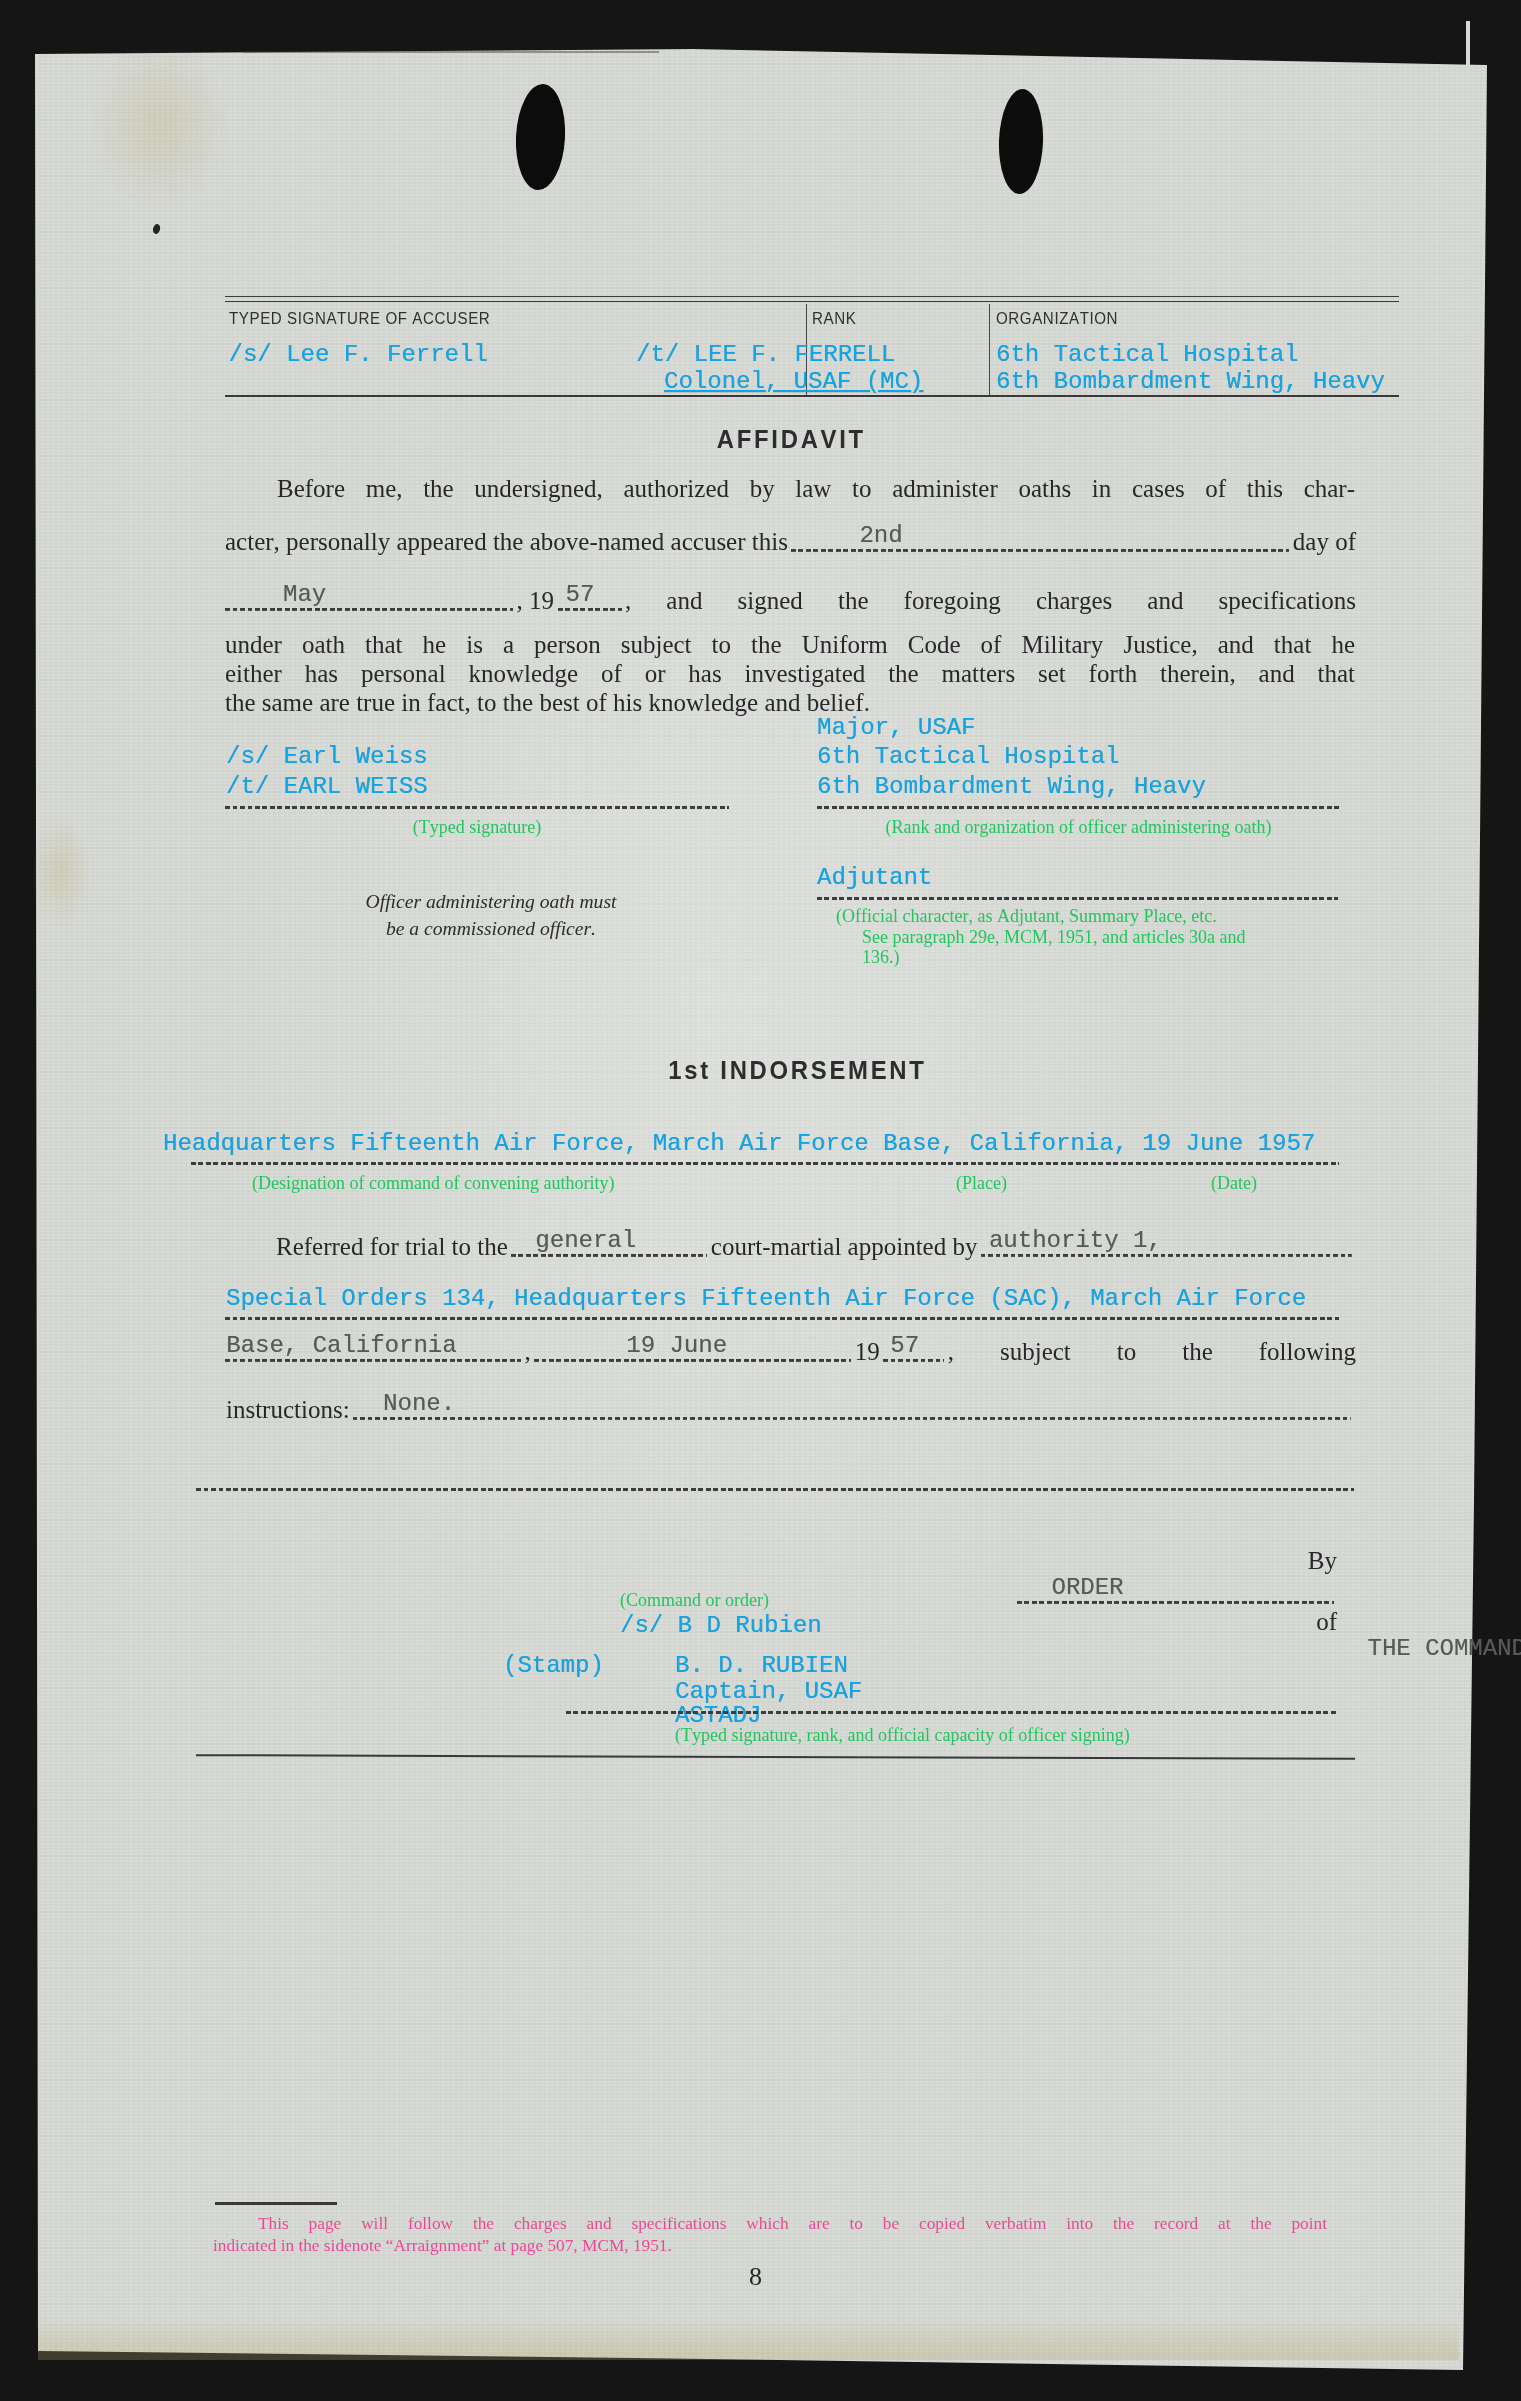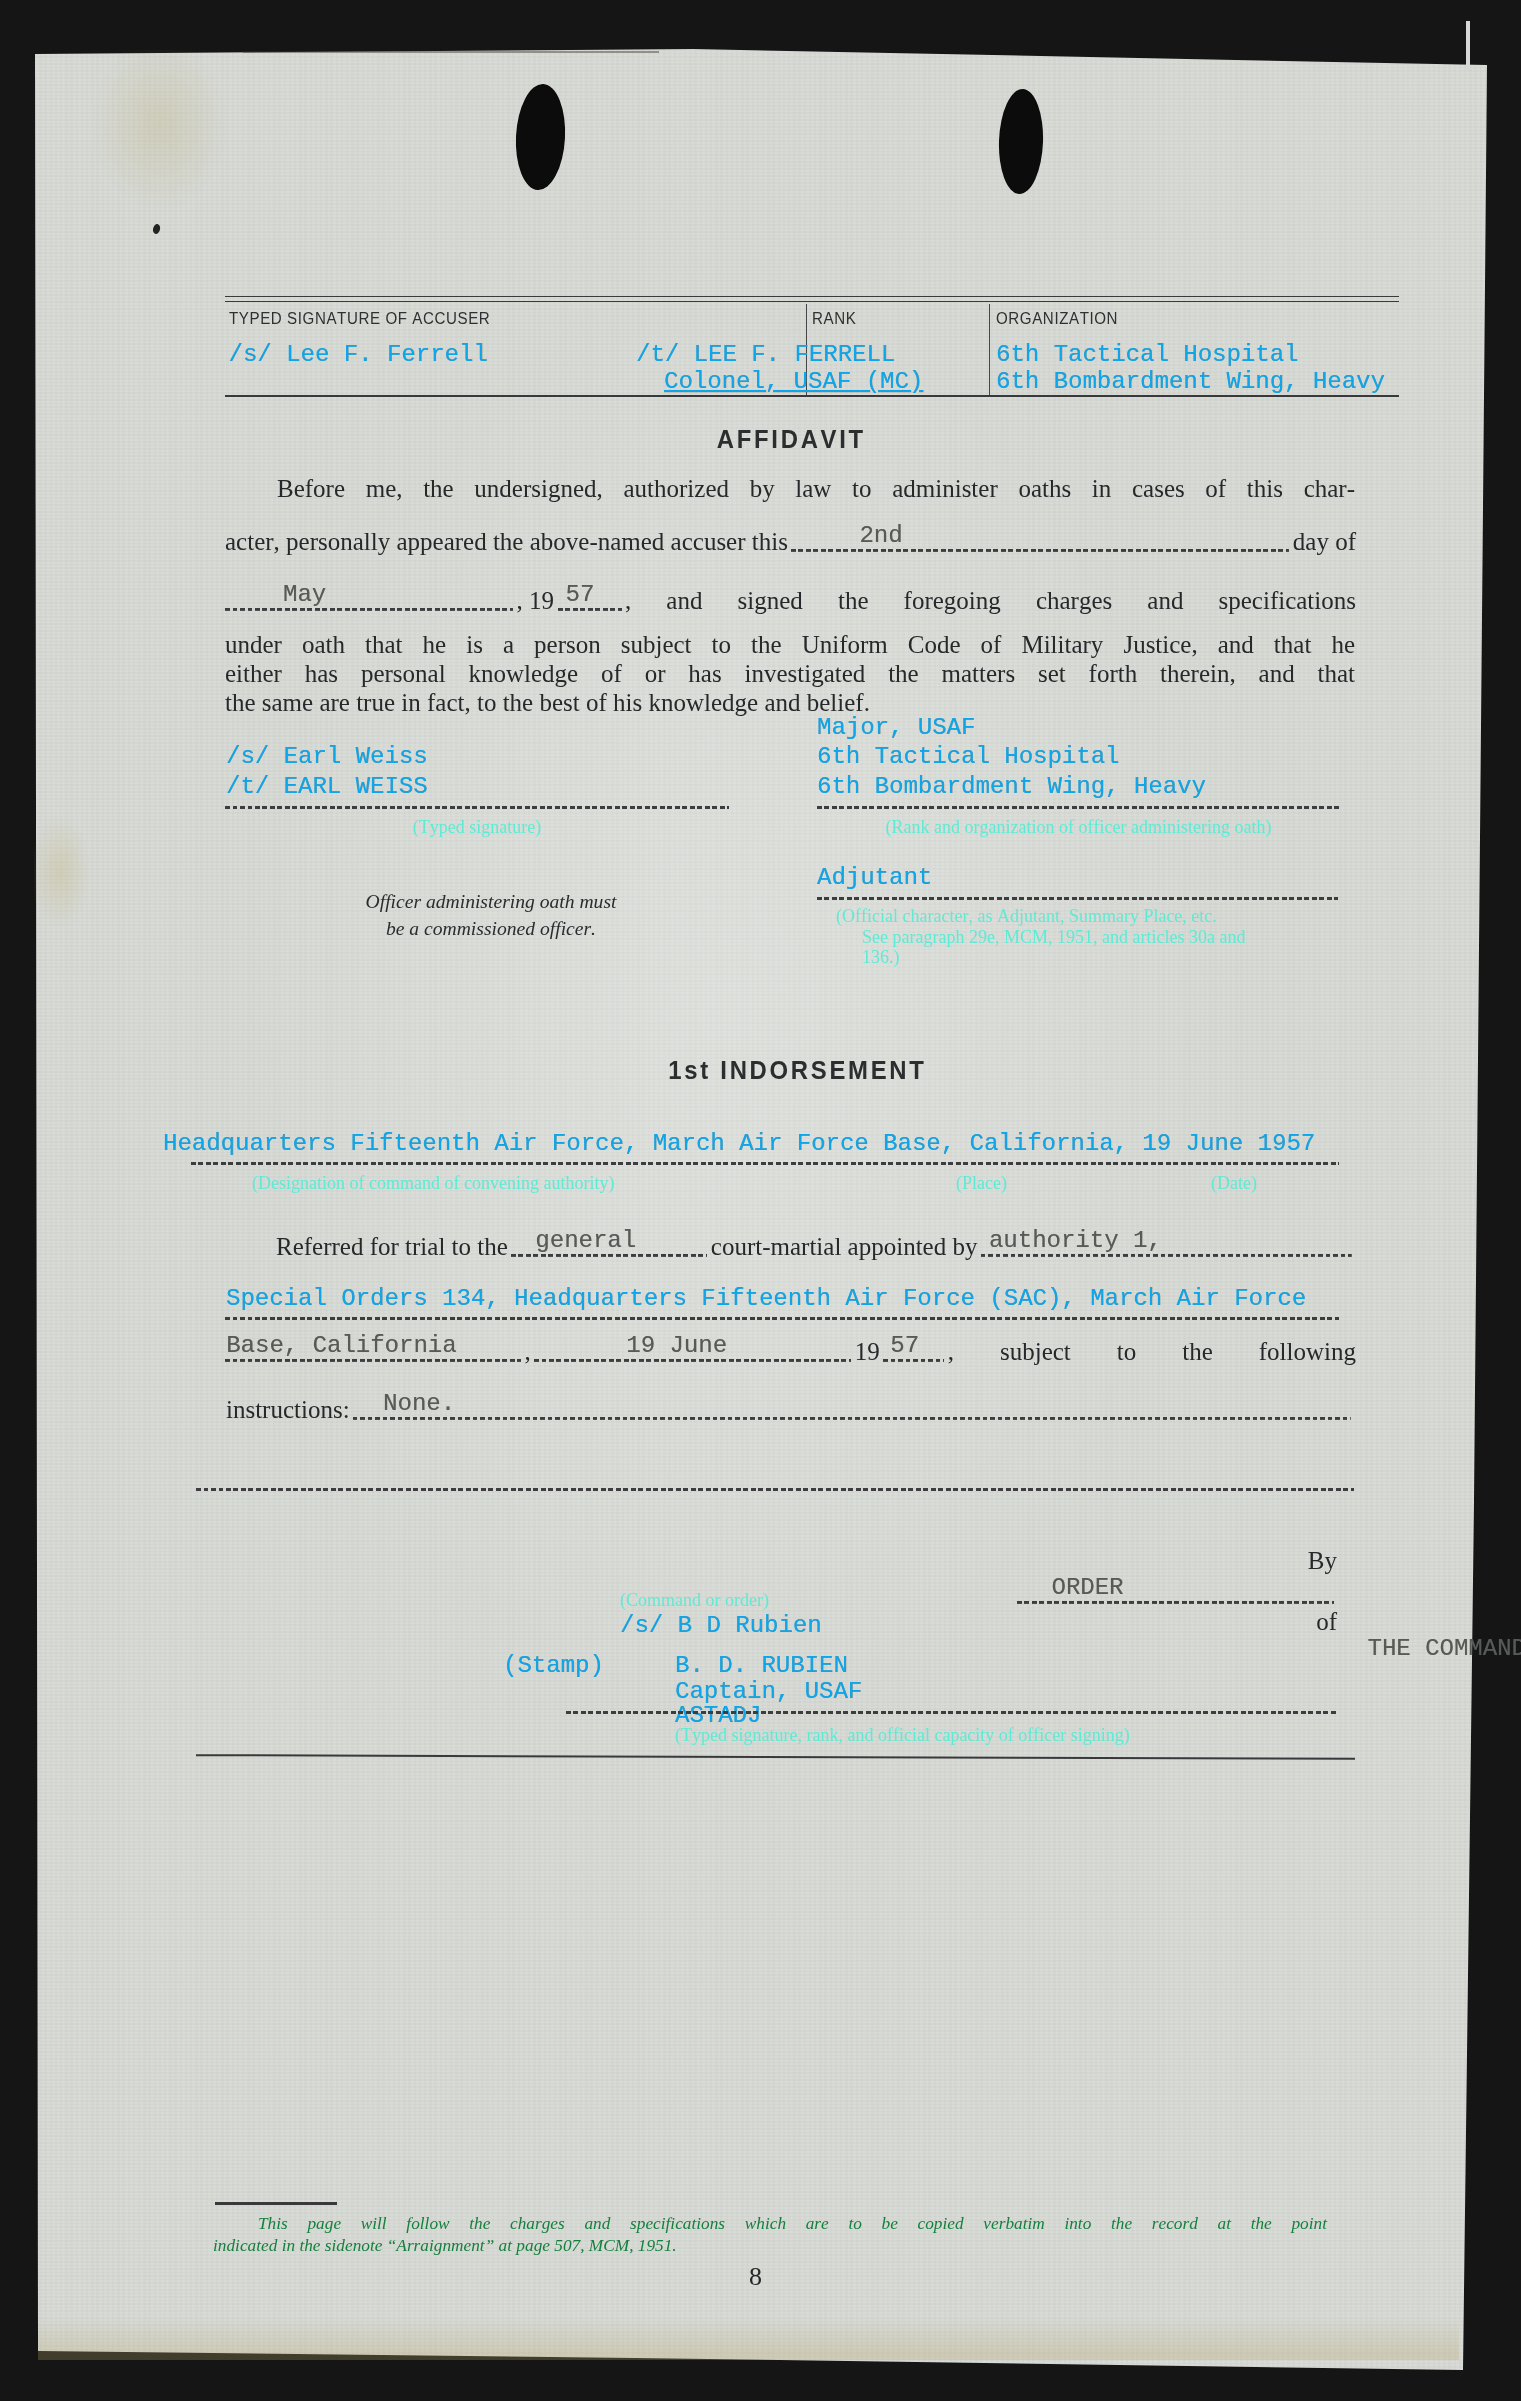--- a/index.html
+++ b/index.html
@@ -15,21 +15,21 @@
       repeating-linear-gradient(90deg, rgba(255,255,255,.015) 0 2.9px, rgba(60,70,60,.018) 2.9px 5.2px);}
   .stain{position:absolute;pointer-events:none;}
   
   .t{position:absolute;font-family:"Liberation Mono","DejaVu Sans Mono",monospace;
      font-size:24px;line-height:1.08;color:#0ea5e9;white-space:pre;
      text-shadow:0.3px 0.3px 0.3px rgba(90,96,90,.55);}
   .p{font-family:"Liberation Serif","DejaVu Serif",serif;font-size:25px;line-height:1.12;
      color:#28282b;white-space:pre;}
   .pabs{position:absolute;}
   .cap{position:absolute;font-family:"Liberation Serif","DejaVu Serif",serif;font-size:18px;
-     color:#5eead4;white-space:pre;}
+     color:#22c55e;white-space:pre;}
   .hdr{position:absolute;font-family:"Liberation Sans","DejaVu Sans",sans-serif;font-size:15.6px;
      color:#303032;letter-spacing:0.6px;white-space:pre;transform:scaleX(.97);transform-origin:left;}
   .title{position:absolute;font-family:"Liberation Sans","DejaVu Sans",sans-serif;font-weight:700;
      font-size:25.4px;color:#2d2d30;letter-spacing:2.9px;white-space:pre;transform:scaleX(.94);}
   .ital{position:absolute;font-family:"Liberation Serif","DejaVu Serif",serif;font-style:italic;
      font-size:19.6px;color:#2c2c2f;text-align:center;line-height:1.38;}
   
   .lead{position:absolute;height:2.9px;
      background:repeating-linear-gradient(90deg,#3d3d3f 0 4.6px,transparent 4.6px 7.5px);}
   .rule{position:absolute;background:#39393b;}
@@ -38,21 +38,21 @@
   .line .p{margin:0;}
   .fill{position:relative;flex:0 0 auto;height:29px;margin:0 3.5px 4px 3.5px;
      background:repeating-linear-gradient(90deg,#3d3d3f 0 4.6px,transparent 4.6px 7.5px) bottom/100% 2.9px no-repeat;}
   .fill.grow{flex:1 1 auto;}
   .t-in{position:absolute;bottom:3.5px;font-family:"Liberation Mono","DejaVu Sans Mono",monospace;
      font-size:24px;color:#575b57;white-space:pre;text-shadow:0.3px 0.3px 0.3px rgba(90,96,90,.55);}
   .jlast{flex:1 1 auto;text-align:justify;text-align-last:justify;white-space:normal;}
   .just{position:absolute;font-family:"Liberation Serif","DejaVu Serif",serif;font-size:25px;
      color:#28282b;text-align:justify;text-align-last:justify;line-height:1.12;}
   .fnote{position:absolute;font-family:"Liberation Serif","DejaVu Serif",serif;font-size:17.3px;
-     color:#15803d;font-style:italic;}
+     color:#ec4899;}
   
   .acc-table{position:absolute;left:225px;top:296px;width:1174px;height:101px;}
   .dblrule{position:absolute;left:0;top:0;width:100%;height:6.4px;
      border-top:1.7px solid #3a3a3c;border-bottom:1.2px solid #3a3a3c;box-sizing:border-box;}
   .vdiv{position:absolute;top:7.5px;bottom:0;width:1.2px;background:#46464a;}
   .hole{position:absolute;background:#0c0c0c;border-radius:50%;}
 </style>
 </head>
 <body>
 

